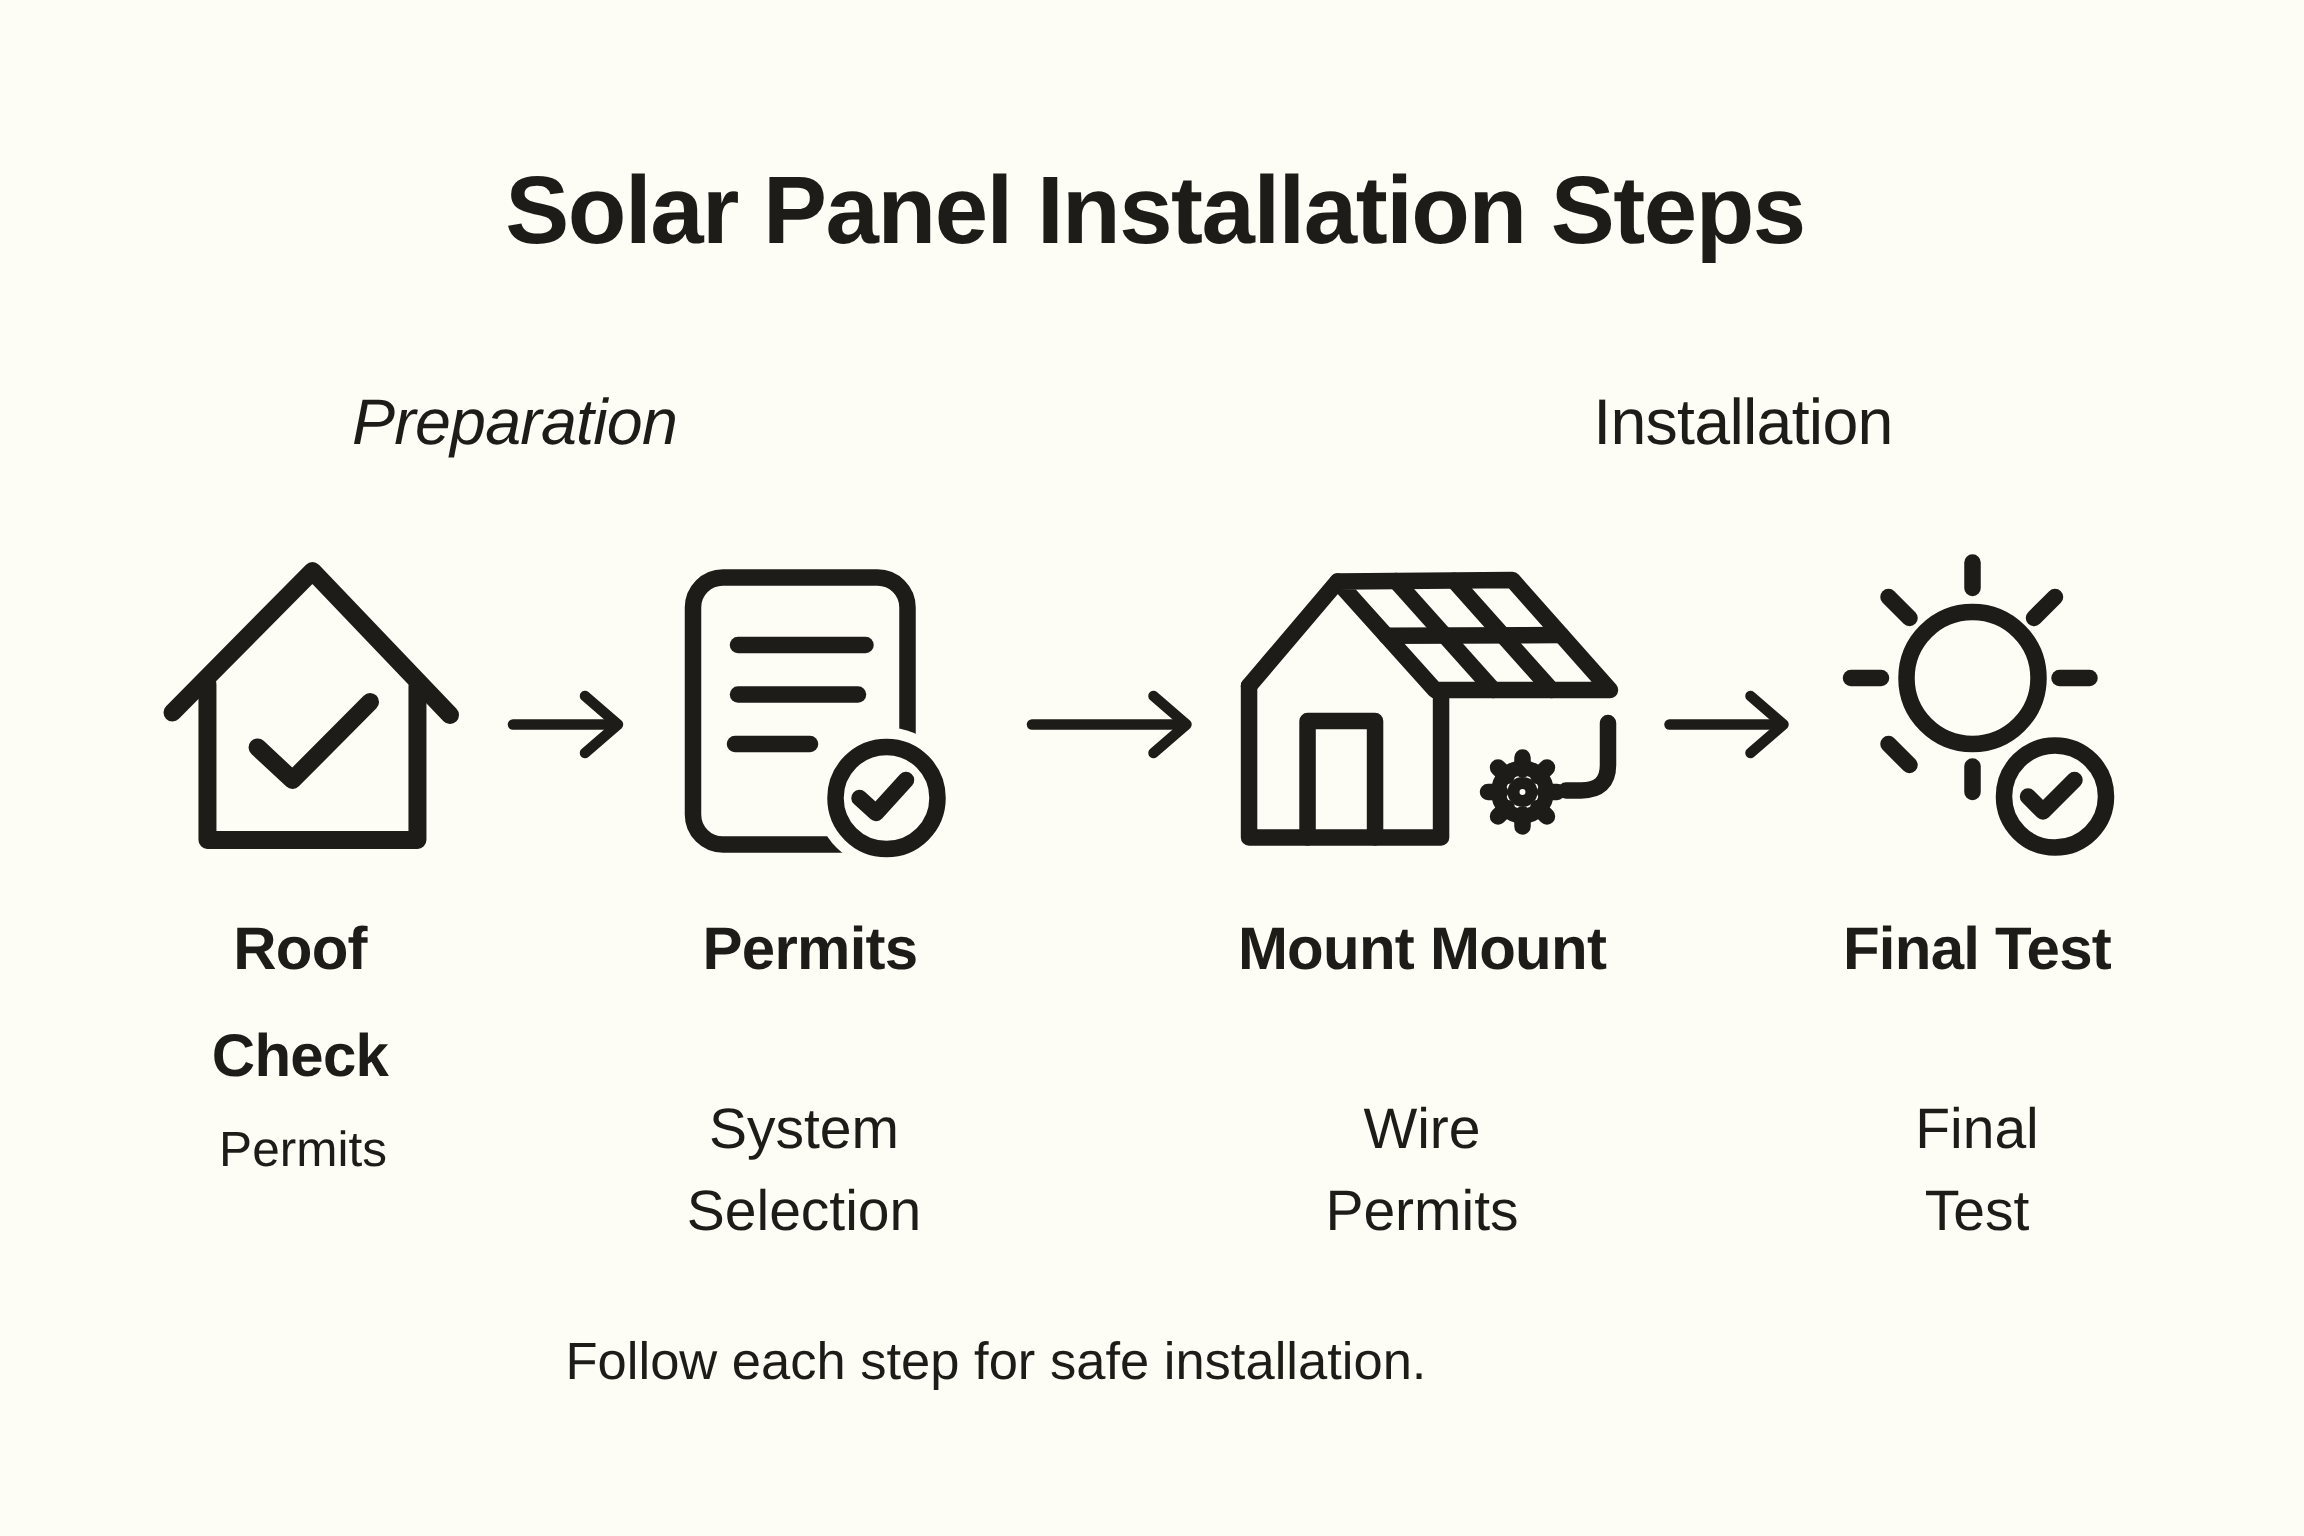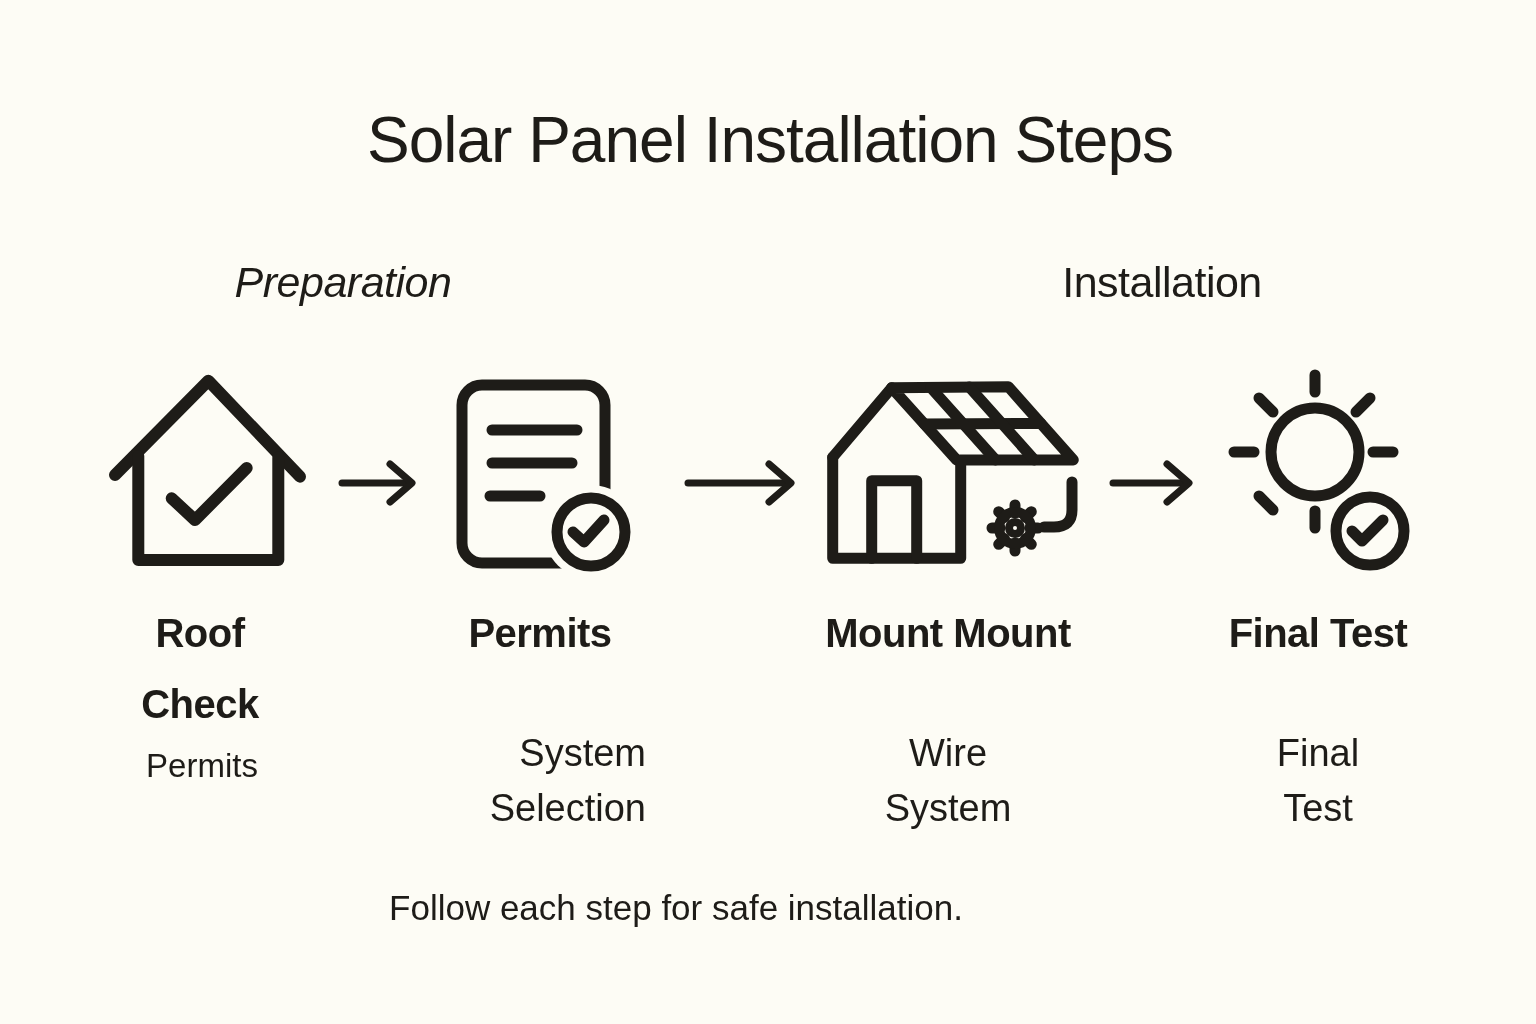--- a/index.html
+++ b/index.html
@@ -10,21 +10,21 @@
     background:var(--bg);
     color:var(--ink);
     font-family:"Liberation Sans", sans-serif;
     position:relative;
     overflow:hidden;
   }
   .abs { position:absolute; }
   .title {
     top:103px; left:0; width:1512px;
     text-align:center;
-    font-size:64px; font-weight:400;
+    font-size:64px; font-weight:700;
     letter-spacing:-1px;
     padding-left:28px;
   }
   .phase {
     top:258px;
     font-size:43px; font-weight:400;
     text-align:center; letter-spacing:-0.5px;
   }
   .phase.prep { left:143px; width:400px;font-style:italic; }
   .phase.inst { left:962px; width:400px; }
@@ -36,21 +36,21 @@
   }
   .sub-label {
     font-size:38px; font-weight:400;
     line-height:55px; text-align:center;
     top:726px;
   }
   .sub-label.small { font-size:33px; top:738px; }
   .footer {
     top:888px; left:0; width:1328px;
     text-align:center;
-    font-size:35px; font-weight:400;margin-left:12px;
+    font-size:35px; font-weight:400;
   }
   svg.icon { display:block; }
   svg.icon * { vector-effect:none; }
   .stroke {
     fill:none; stroke:var(--ink);
     stroke-linecap:round; stroke-linejoin:round;
   }
   .bgfill { fill:var(--bg); stroke:none; }
 </style>
 </head>
@@ -129,17 +129,17 @@
   <circle class="stroke" stroke-width="11" cx="155" cy="169" r="34"></circle>
   <path class="stroke" stroke-width="11" d="M137 169 L147 179 L168 158"></path>
 </svg>
 
 <div class="abs step-label" style="left:125px; width:150px;">Roof Check</div>
 <div class="abs step-label" style="left:430px; width:220px;">Permits</div>
 <div class="abs step-label" style="left:788px; width:320px;">Mount Mount</div>
 <div class="abs step-label" style="left:1198px; width:240px;">Final Test</div>
 
 <div class="abs sub-label small" style="left:92px; width:220px;">Permits</div>
-<div class="abs sub-label" style="left:426px; width:220px;text-align:right;">System Selection</div>
-<div class="abs sub-label" style="left:868px; width:160px;">Wire System</div>
+<div class="abs sub-label" style="left:426px; width:220px;">System Selection</div>
+<div class="abs sub-label" style="left:868px; width:160px;">Wire Permits</div>
 <div class="abs sub-label" style="left:1238px; width:160px;">Final Test</div>
 
 <div class="abs footer">Follow each step for safe installation.</div>
 
 </body></html>

